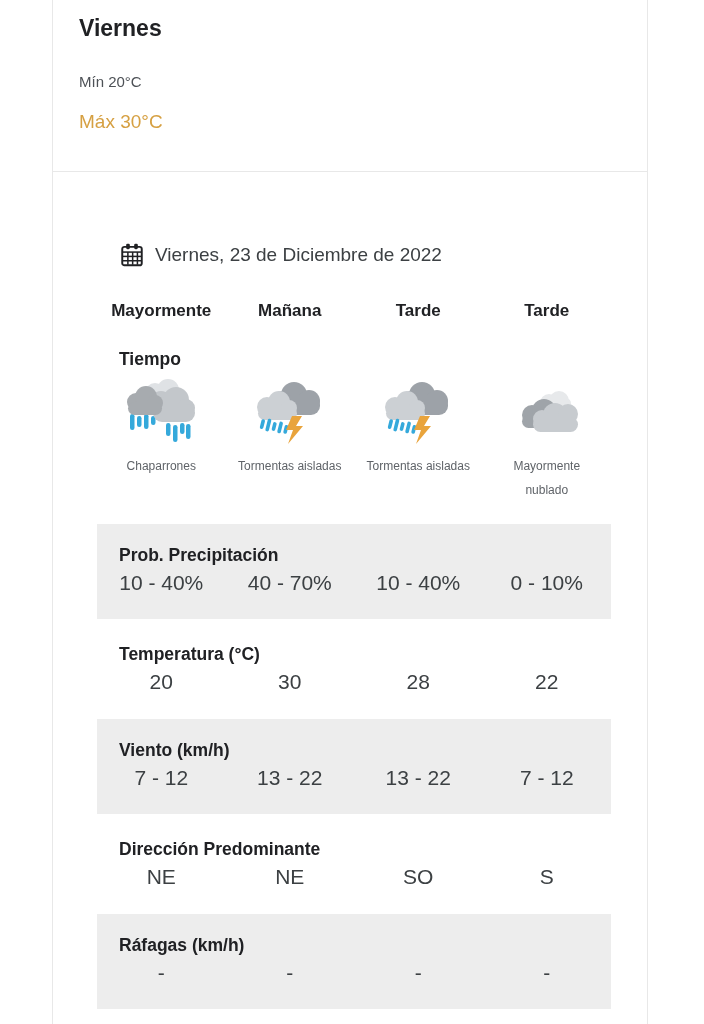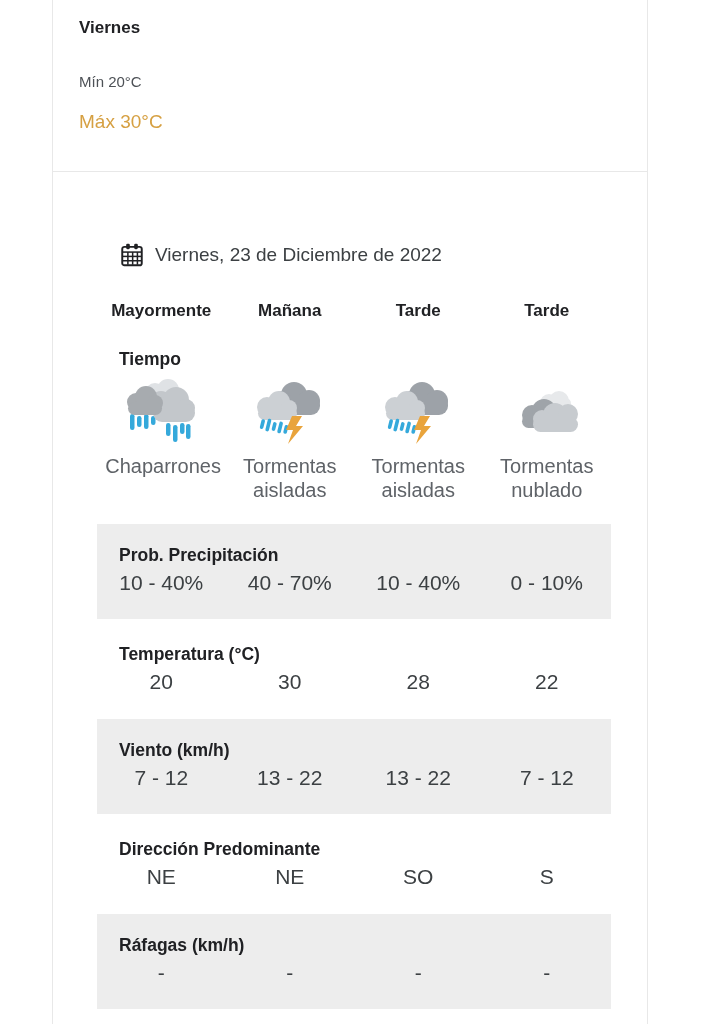--- a/index.html
+++ b/index.html
@@ -7,35 +7,35 @@
     --text_primary:#202124; --text_secondary:#5f6368; --text_value:#3c4043;
     --text_min:#4d5156; --rain_blue:#35a9db; --bolt_orange:#e9a43c;
   }
   *{margin:0;padding:0;box-sizing:border-box;}
   html,body{width:704px;height:1024px;overflow:hidden;background:#fff;
     font-family:"Liberation Sans", sans-serif;}
   .page{position:relative;width:704px;height:1024px;background:#fff;}
   .card{margin-left:52px;width:596px;background:#fff;
     border-left:1px solid var(--border);border-right:1px solid var(--border);padding-left:8px;}
   .card-top{height:172px;border-bottom:1px solid var(--border);padding:14px 0 0 26px;}
-  .day-title{font-size:17px;font-weight:700;color:var(--text_primary);line-height:28px;}
+  .day-title{font-size:23px;font-weight:700;color:var(--text_primary);line-height:28px;}
   .min-temp{margin-top:28px;font-size:15px;color:var(--text_min);line-height:24px;}
   .max-temp{margin-top:16px;font-size:19px;color:var(--accent_max);line-height:24px;}
   .card-main{height:852px;overflow:hidden;}
   .content{padding:0 36px;}
   .date-row{margin:70px 0 0 22px;display:flex;align-items:center;gap:10px;height:26px;}
   .date-text{font-size:19px;color:var(--text_value);}
   .grid{display:grid;grid-template-columns:repeat(4,1fr);}
   .period-row{margin-top:33px;height:22px;text-align:center;}
   .period-cell{font-size:17px;font-weight:700;color:var(--text_primary);}
   .section-label{margin:24px 0 7px 22px;font-size:17.5px;font-weight:700;
     color:var(--text_primary);line-height:24px;}
   .icons-row{margin-top:6px;}
   .icon-cell{display:flex;flex-direction:column;align-items:center;}
-  .cond-label{margin-top:4px;font-size:20px;color:var(--text_secondary);
+  .cond-label{margin-top:4px;font-size:12px;color:var(--text_secondary);
     line-height:24px;max-width:112px;text-align:center;}
   .data-row{height:95px;padding-top:20px;}
   .data-row.first{margin-top:22px;}
   .data-row.gray{background:var(--row_bg);}
   .data-row.white{height:100px;padding-top:24px;background:#fff;}
   .row-label{margin-left:22px;font-size:17.5px;font-weight:700;
     color:var(--text_primary);line-height:22px;}
   .values{margin-top:6px;text-align:center;}
   .value-cell{font-size:21px;color:var(--text_value);line-height:22px;}
   svg{display:block;}
@@ -191,21 +191,21 @@
                 </g>
                 <g fill="#c7cbcf">
                   <circle cx="46" cy="29" r="12"></circle>
                     <circle cx="59" cy="28" r="10"></circle>
                     <circle cx="33" cy="33" r="9"></circle>
                   <rect x="24" y="31" width="45" height="15" rx="7.5"></rect>
                 </g>
               </g>
             </svg>
           </span>
-          <div class="cond-label">Tormentas nublado</div>
+          <div class="cond-label">Mayormente nublado</div>
         </div>
       </div>
 
       <div class="data-row gray first">
         <div class="row-label">Prob. Precipitación</div>
         <div class="grid values">
           <div class="value-cell">10 - 40%</div>
           <div class="value-cell">40 - 70%</div>
           <div class="value-cell">10 - 40%</div>
           <div class="value-cell">0 - 10%</div>

